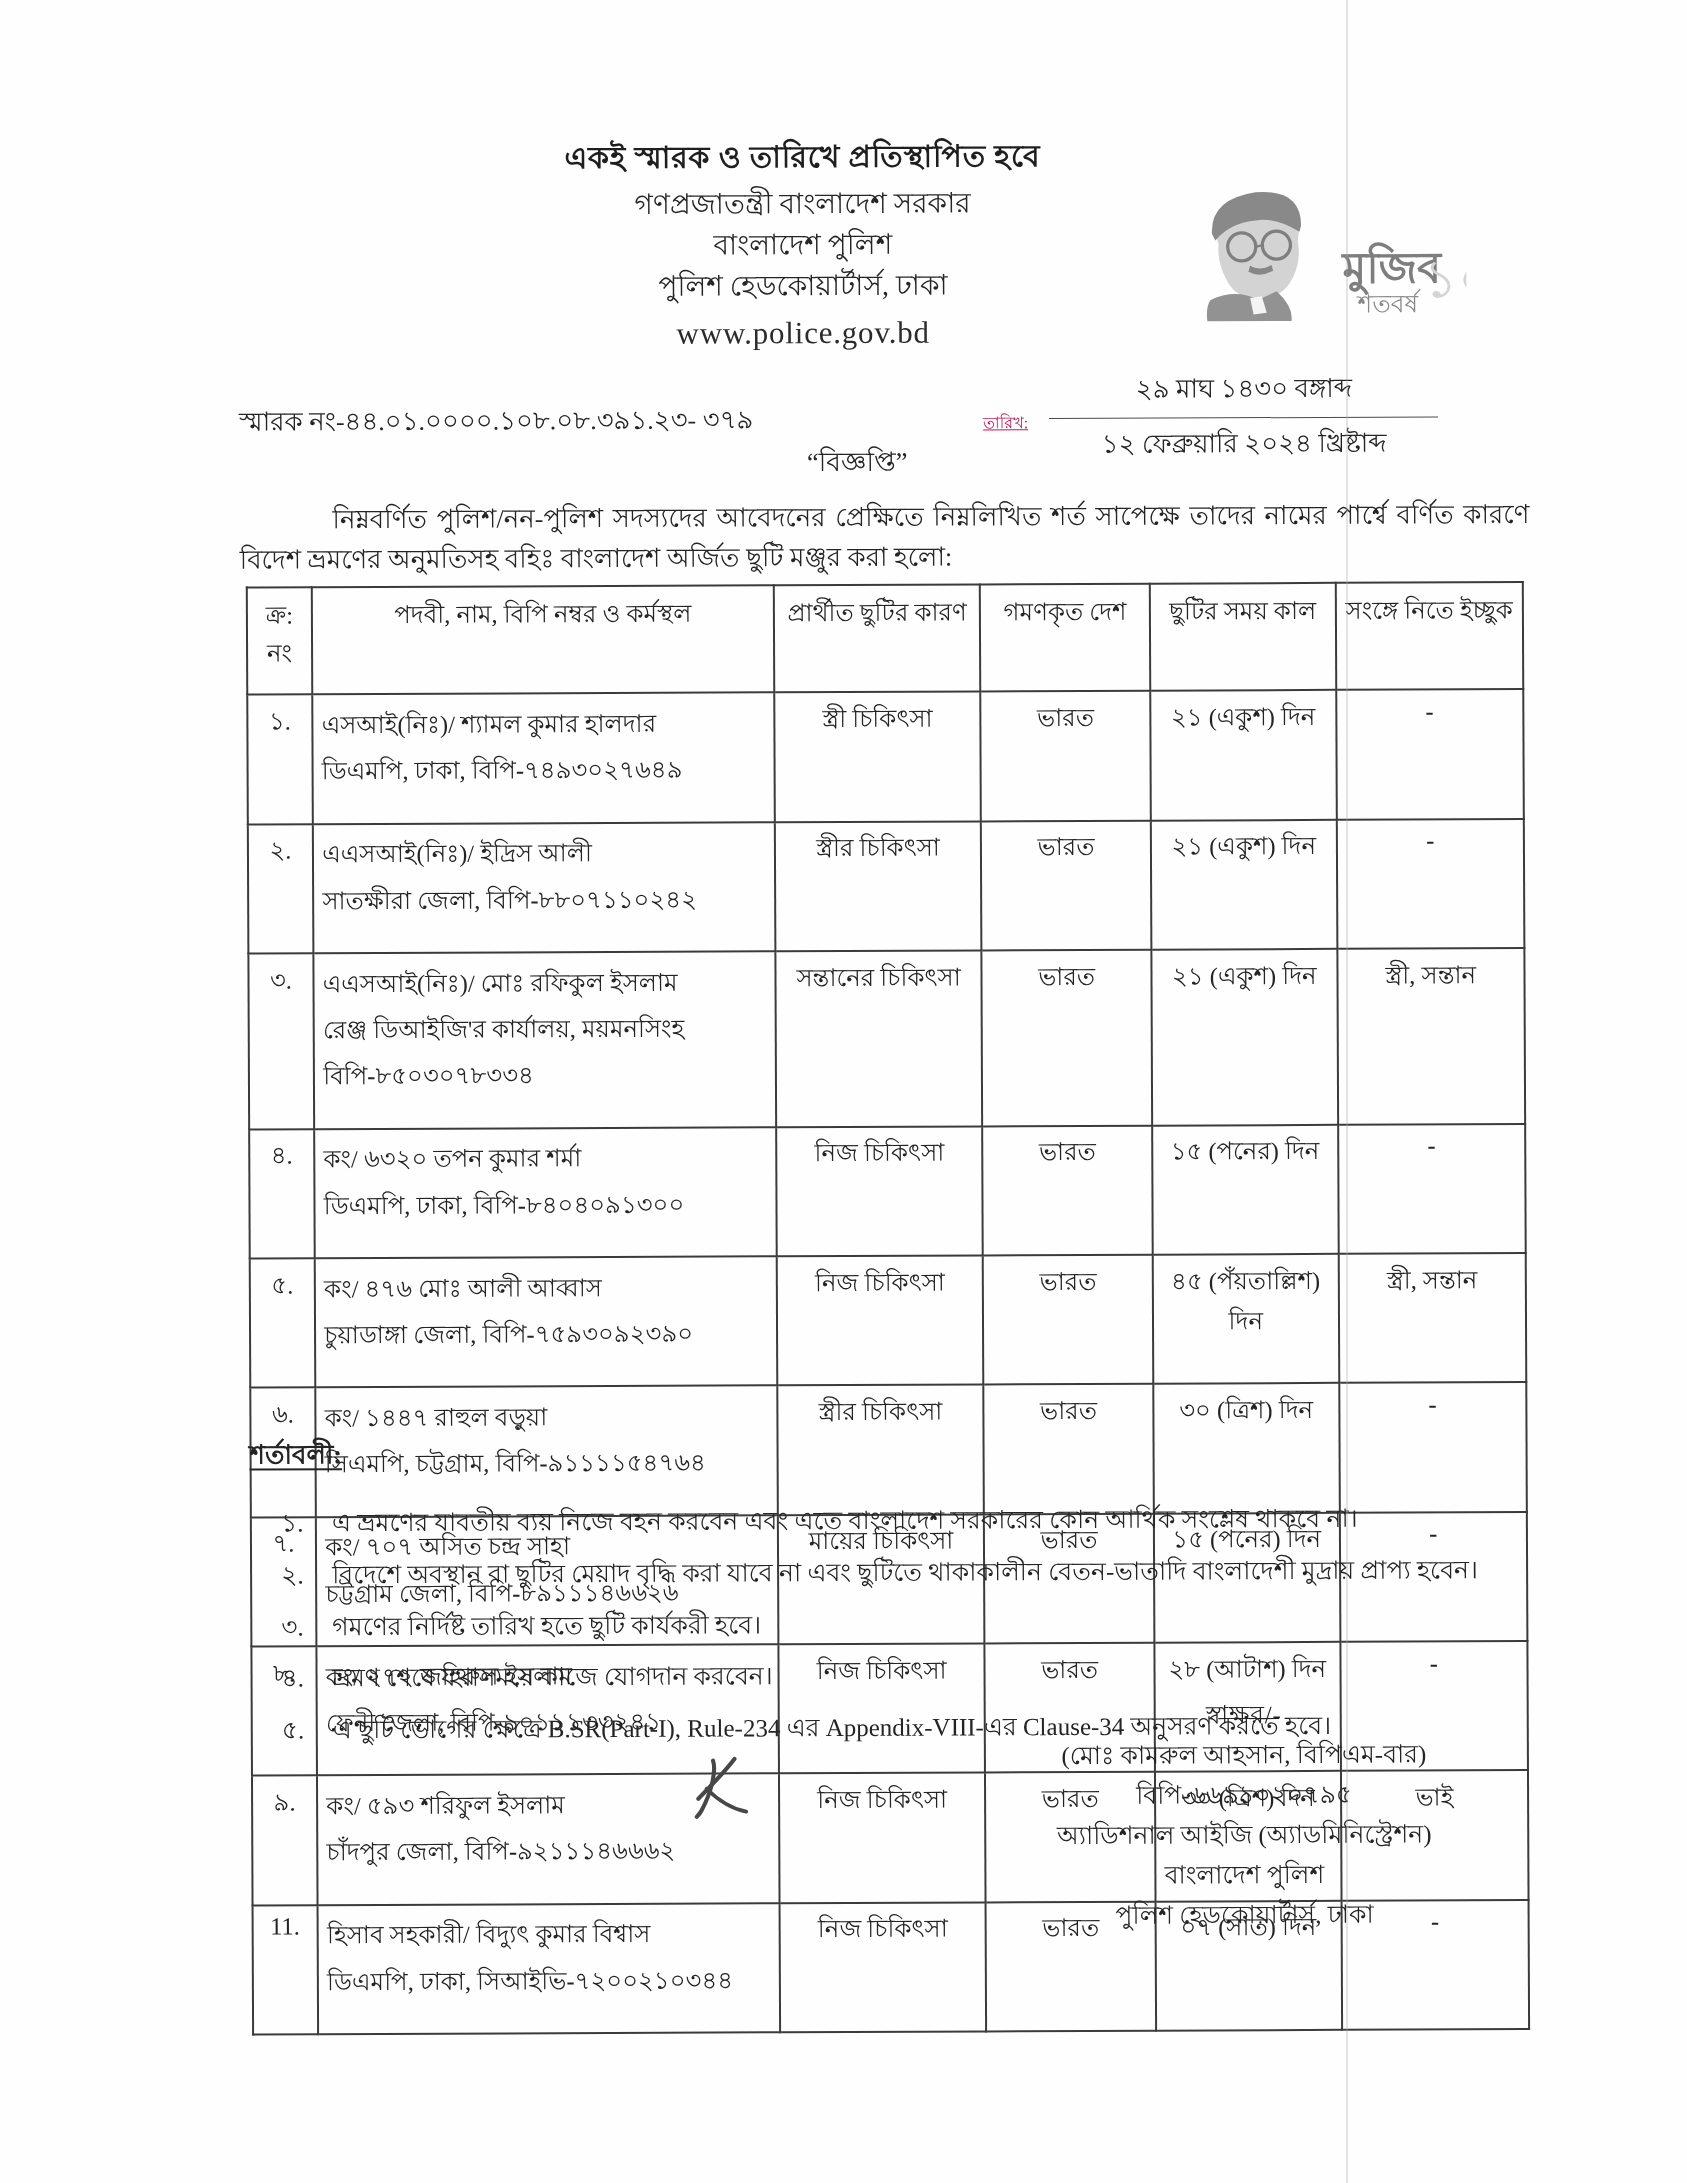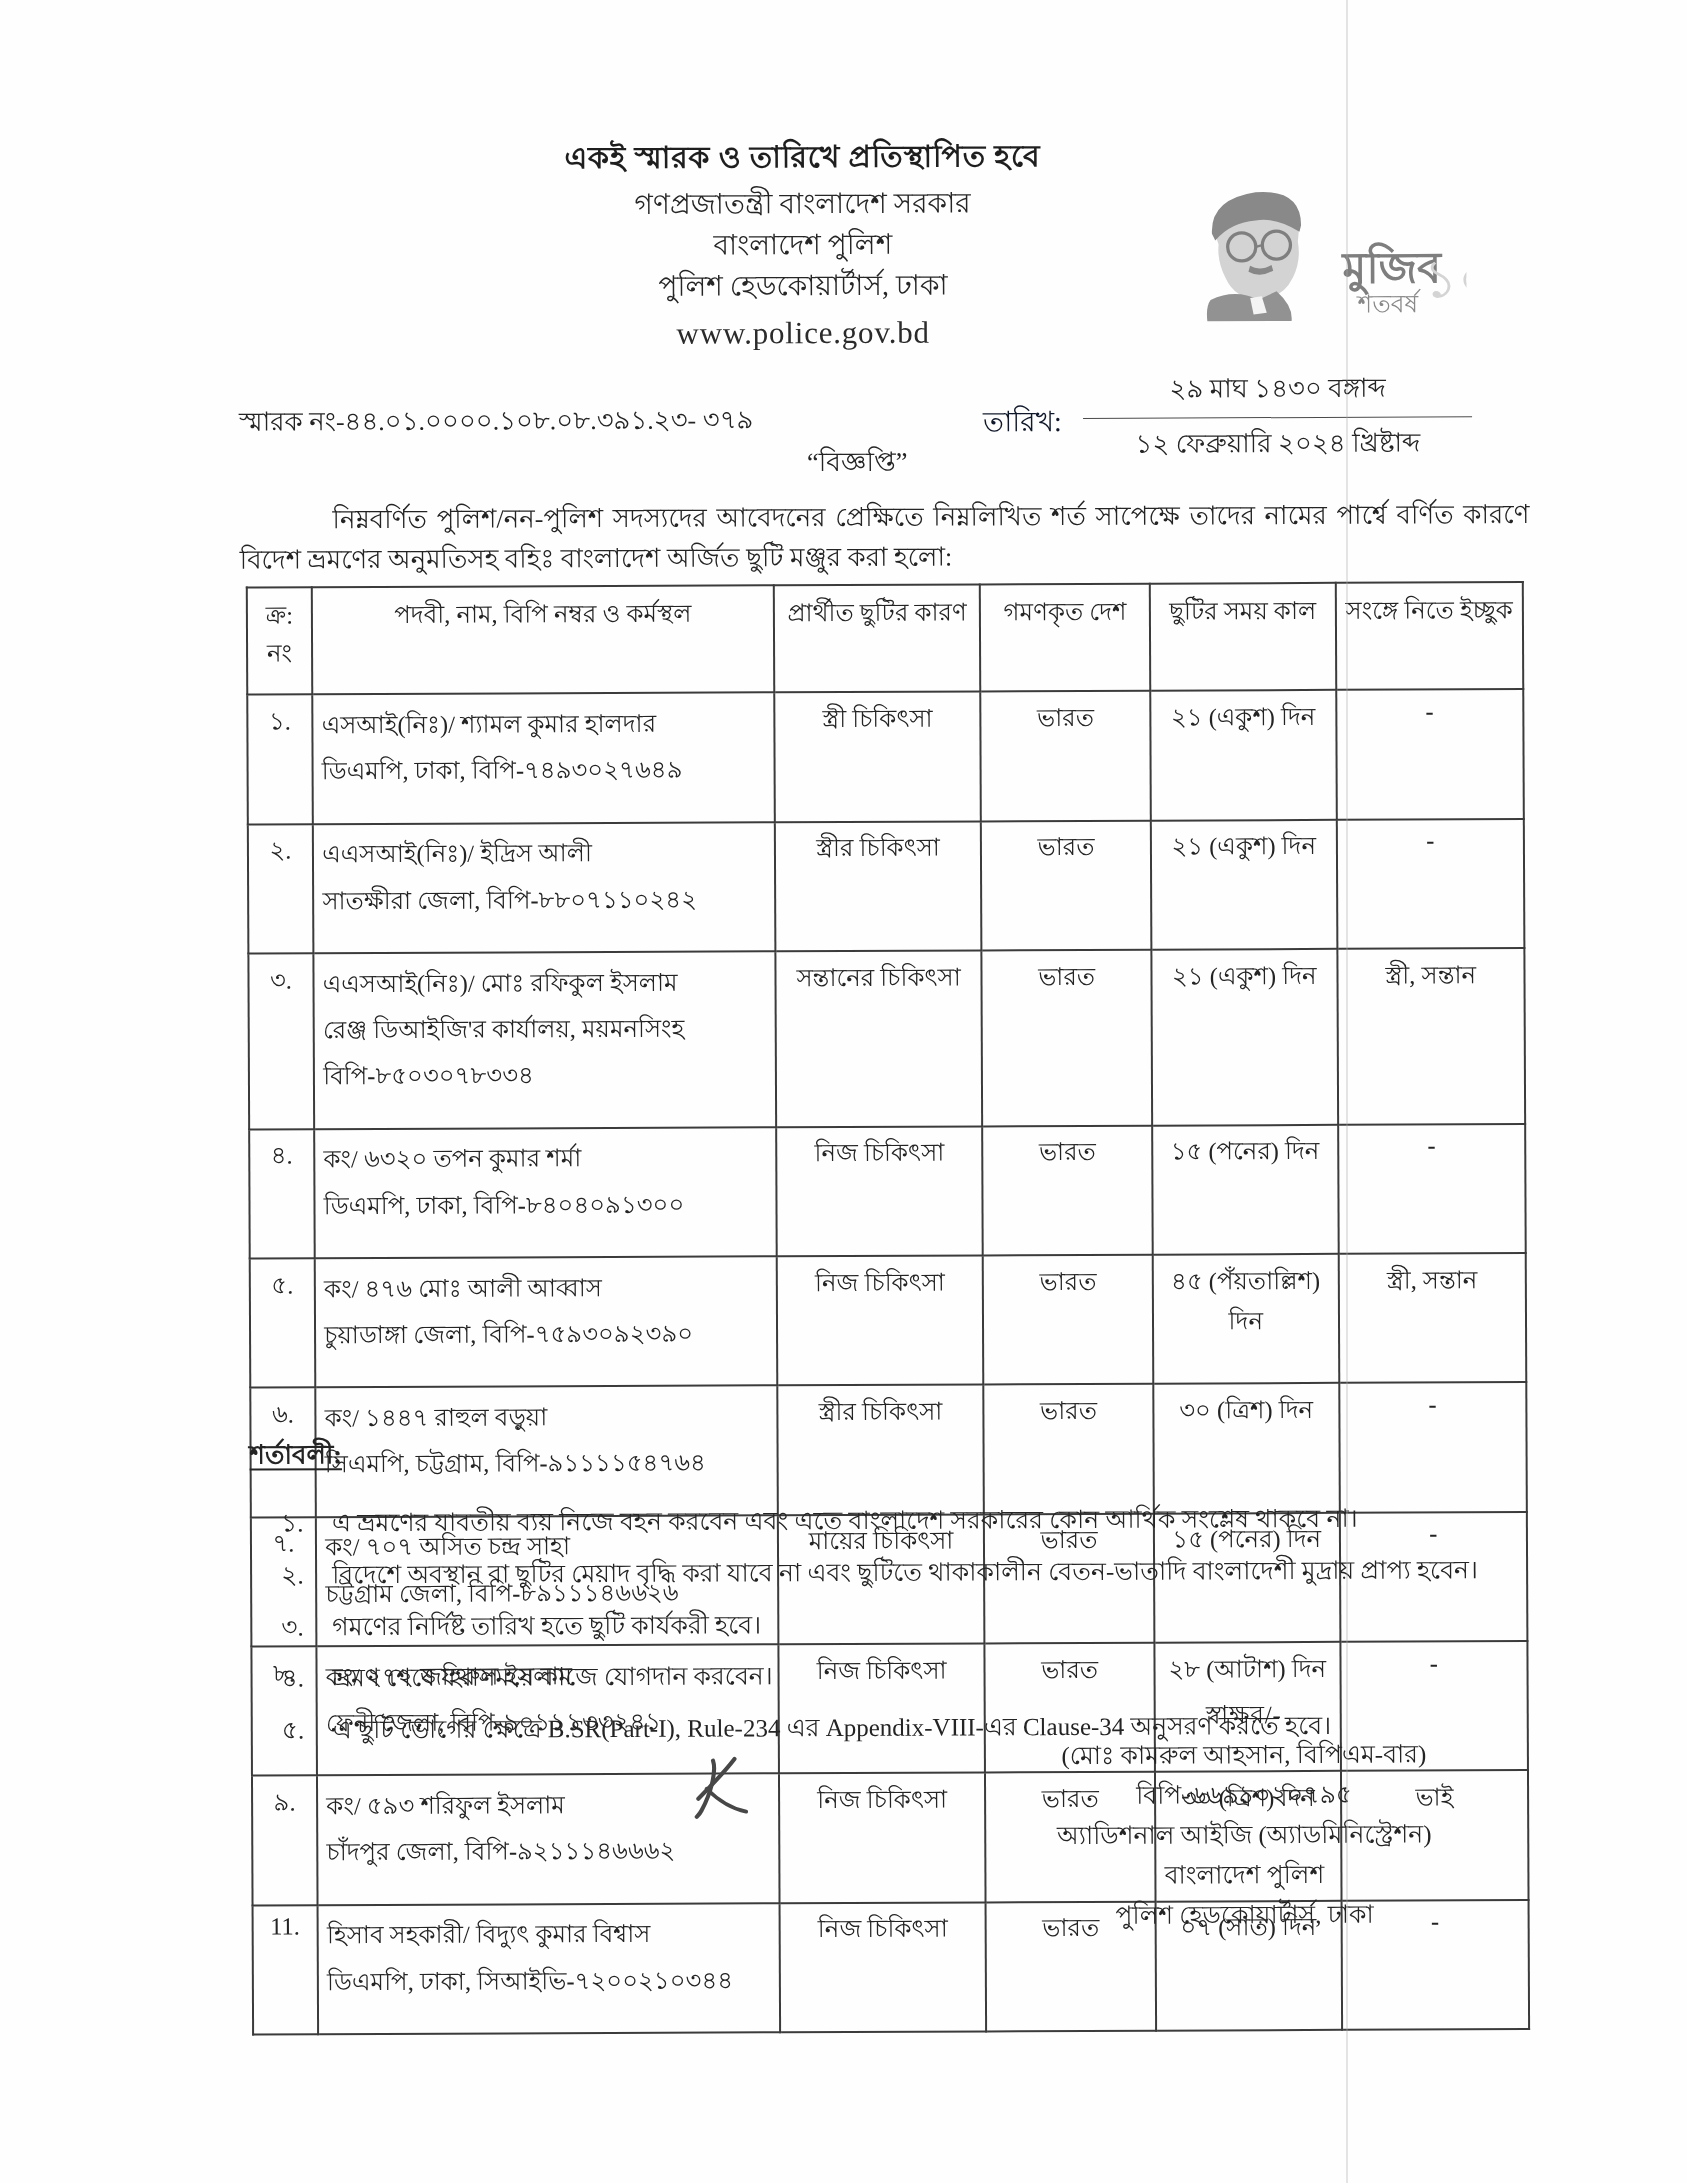--- a/index.html
+++ b/index.html
@@ -21,21 +21,21 @@
   .hdr-org{font-size:28px;margin-bottom:13.2px;color:#262626;}
   .hdr-office{font-size:28px;margin-bottom:16.5px;color:#262626;}
   .hdr-web{font-size:31px;color:#2b2b2b;letter-spacing:0.8px;}
 
   
   .logo{position:absolute;top:184px;left:1181px;width:289px;height:178px;opacity:.88;}
 
   
   .memo-no{position:absolute;top:399px;left:242px;font-size:26px;color:#242424;}
   .date-block{position:absolute;top:370px;left:986px;display:flex;align-items:center;gap:21.5px;}
-  .date-label{font-size:28px;color:#0f172a;padding-top:10px;}
+  .date-label{font-size:16px;color:#be185d;padding-top:10px;text-decoration:underline;}
   .date-stack{text-align:center;font-size:26px;color:#242424;min-width:389px;}
   .date-line1{padding:0 25px 5px 25px;border-bottom:1.7px solid #4a4a4a;}
   .date-line2{padding-top:5px;}
 
   .notice-title{position:absolute;top:442px;left:0;width:1720px;text-align:center;
     font-size:26.5px;color:#242424;}
 
   .intro{position:absolute;top:498px;left:242px;width:1290px;font-size:26px;
     line-height:1.55;color:#242424;text-align:justify;text-indent:93px;}
 

